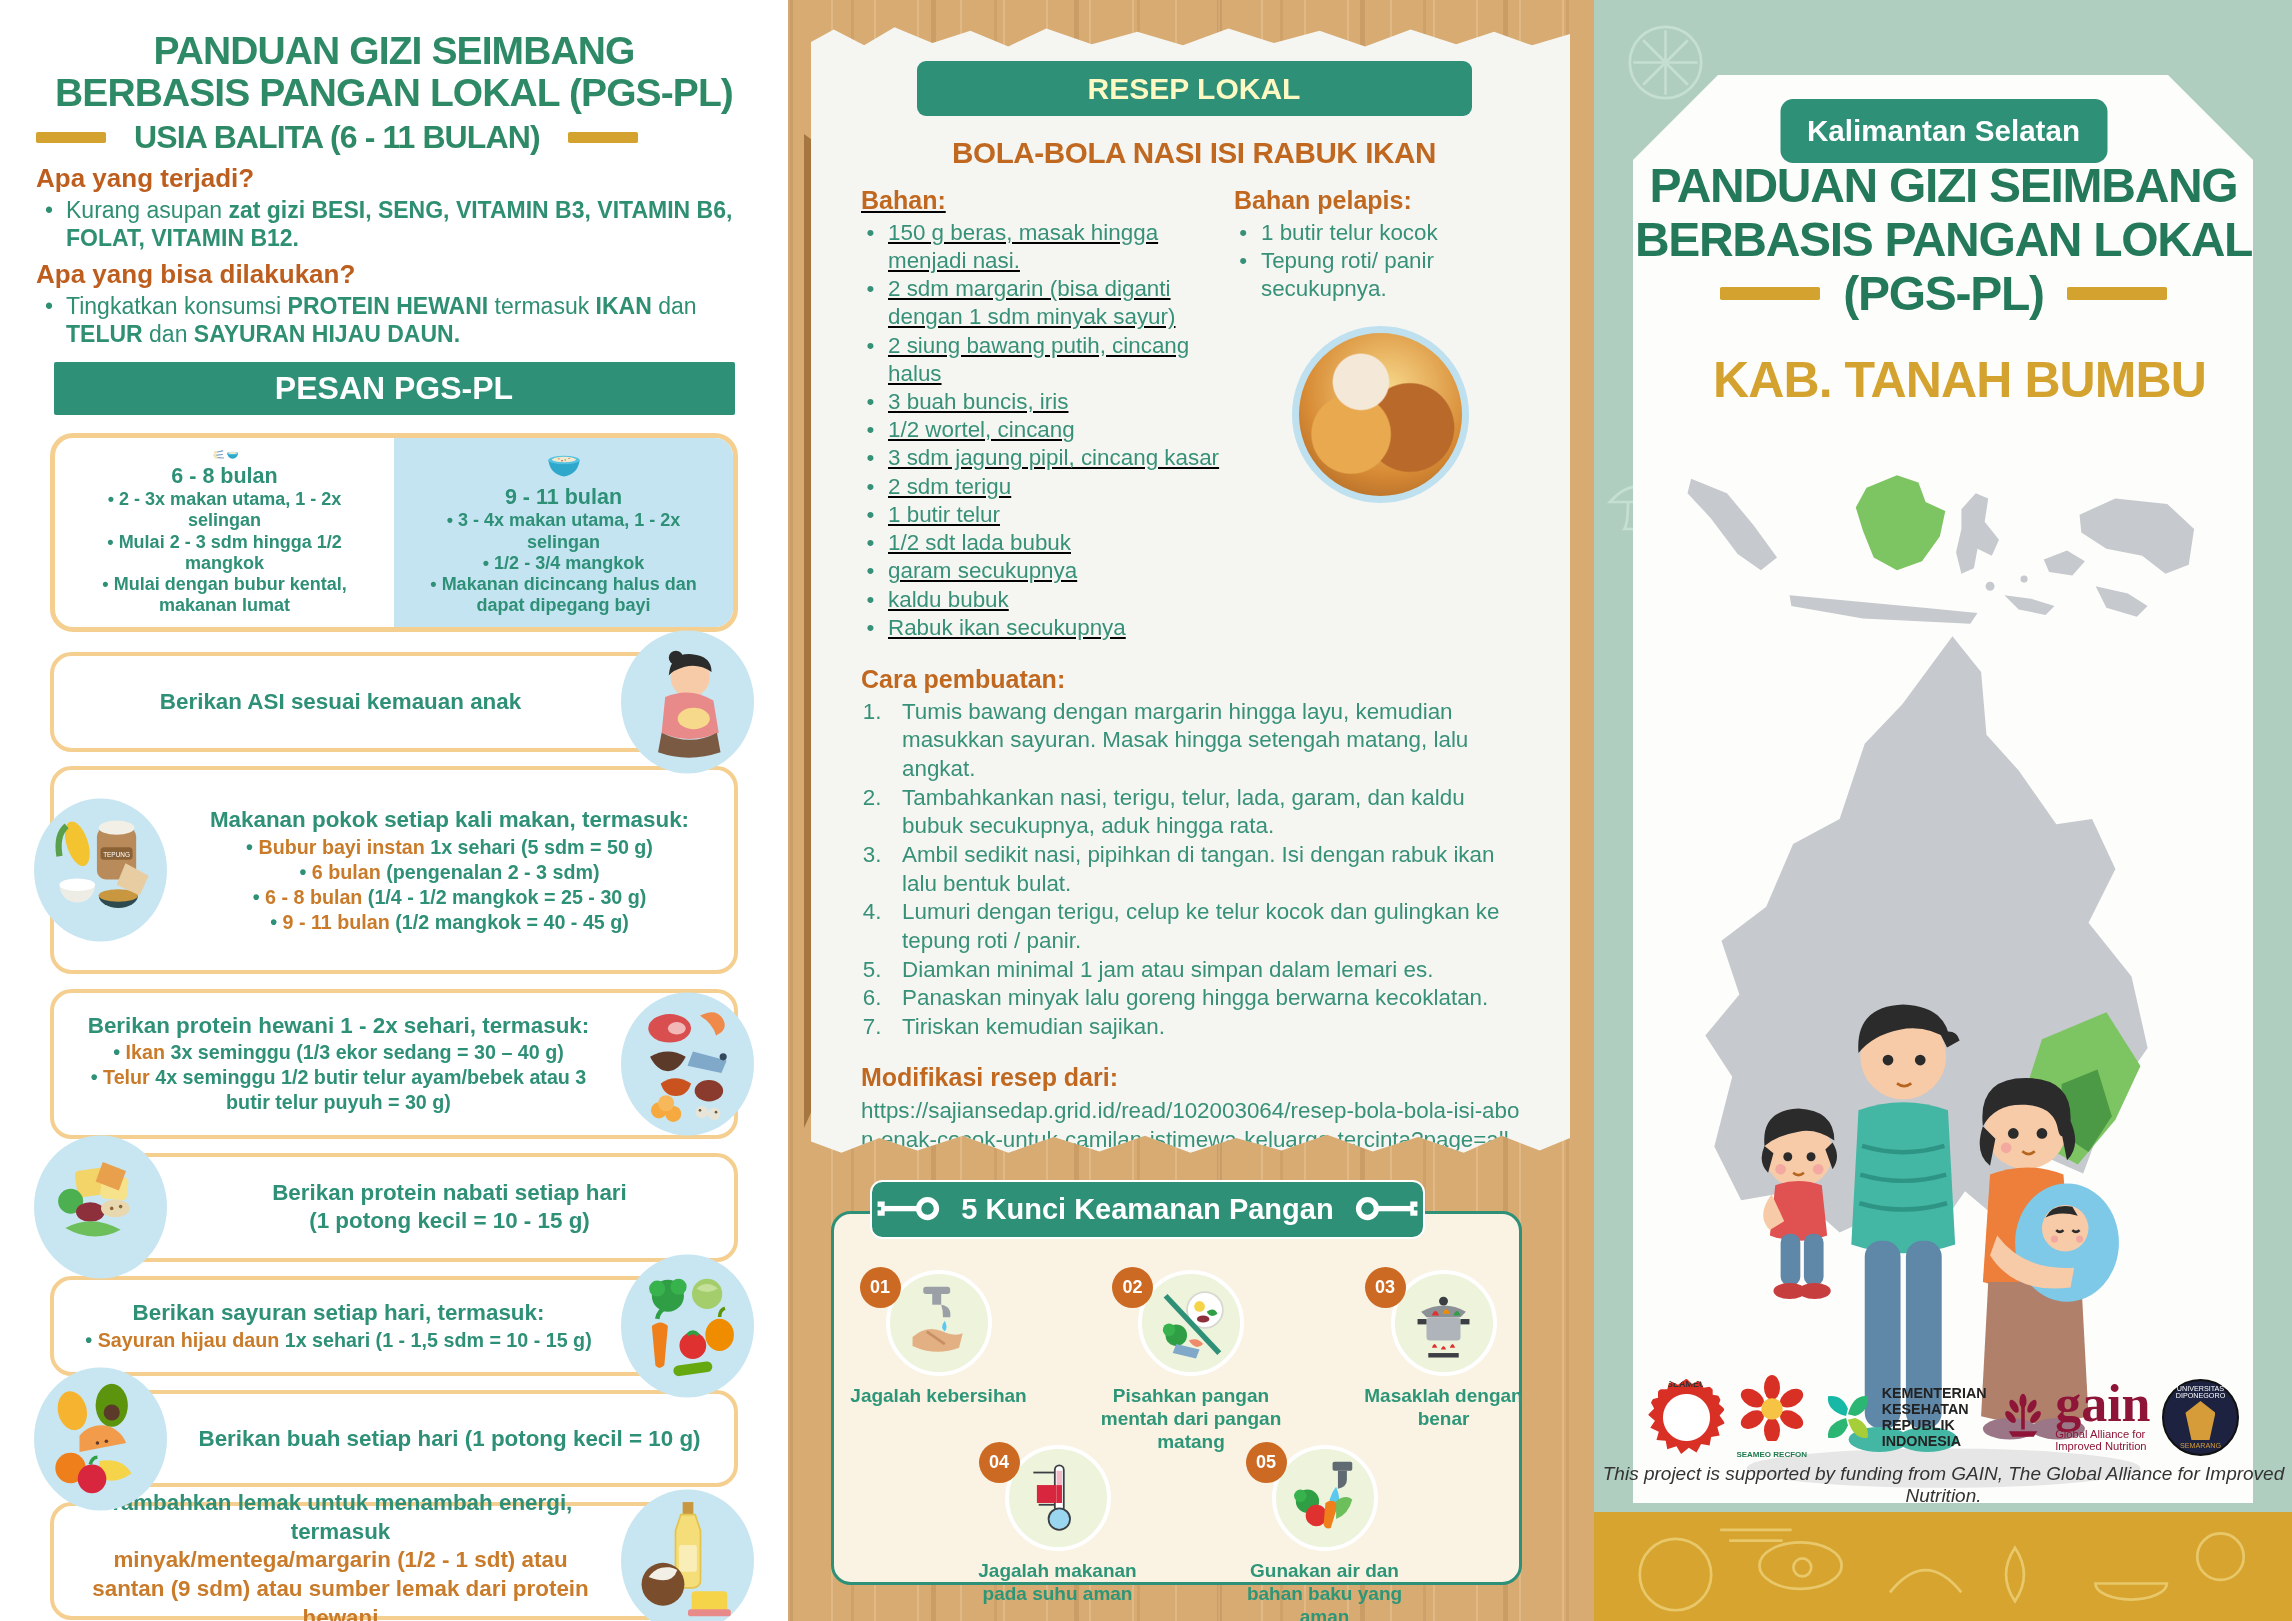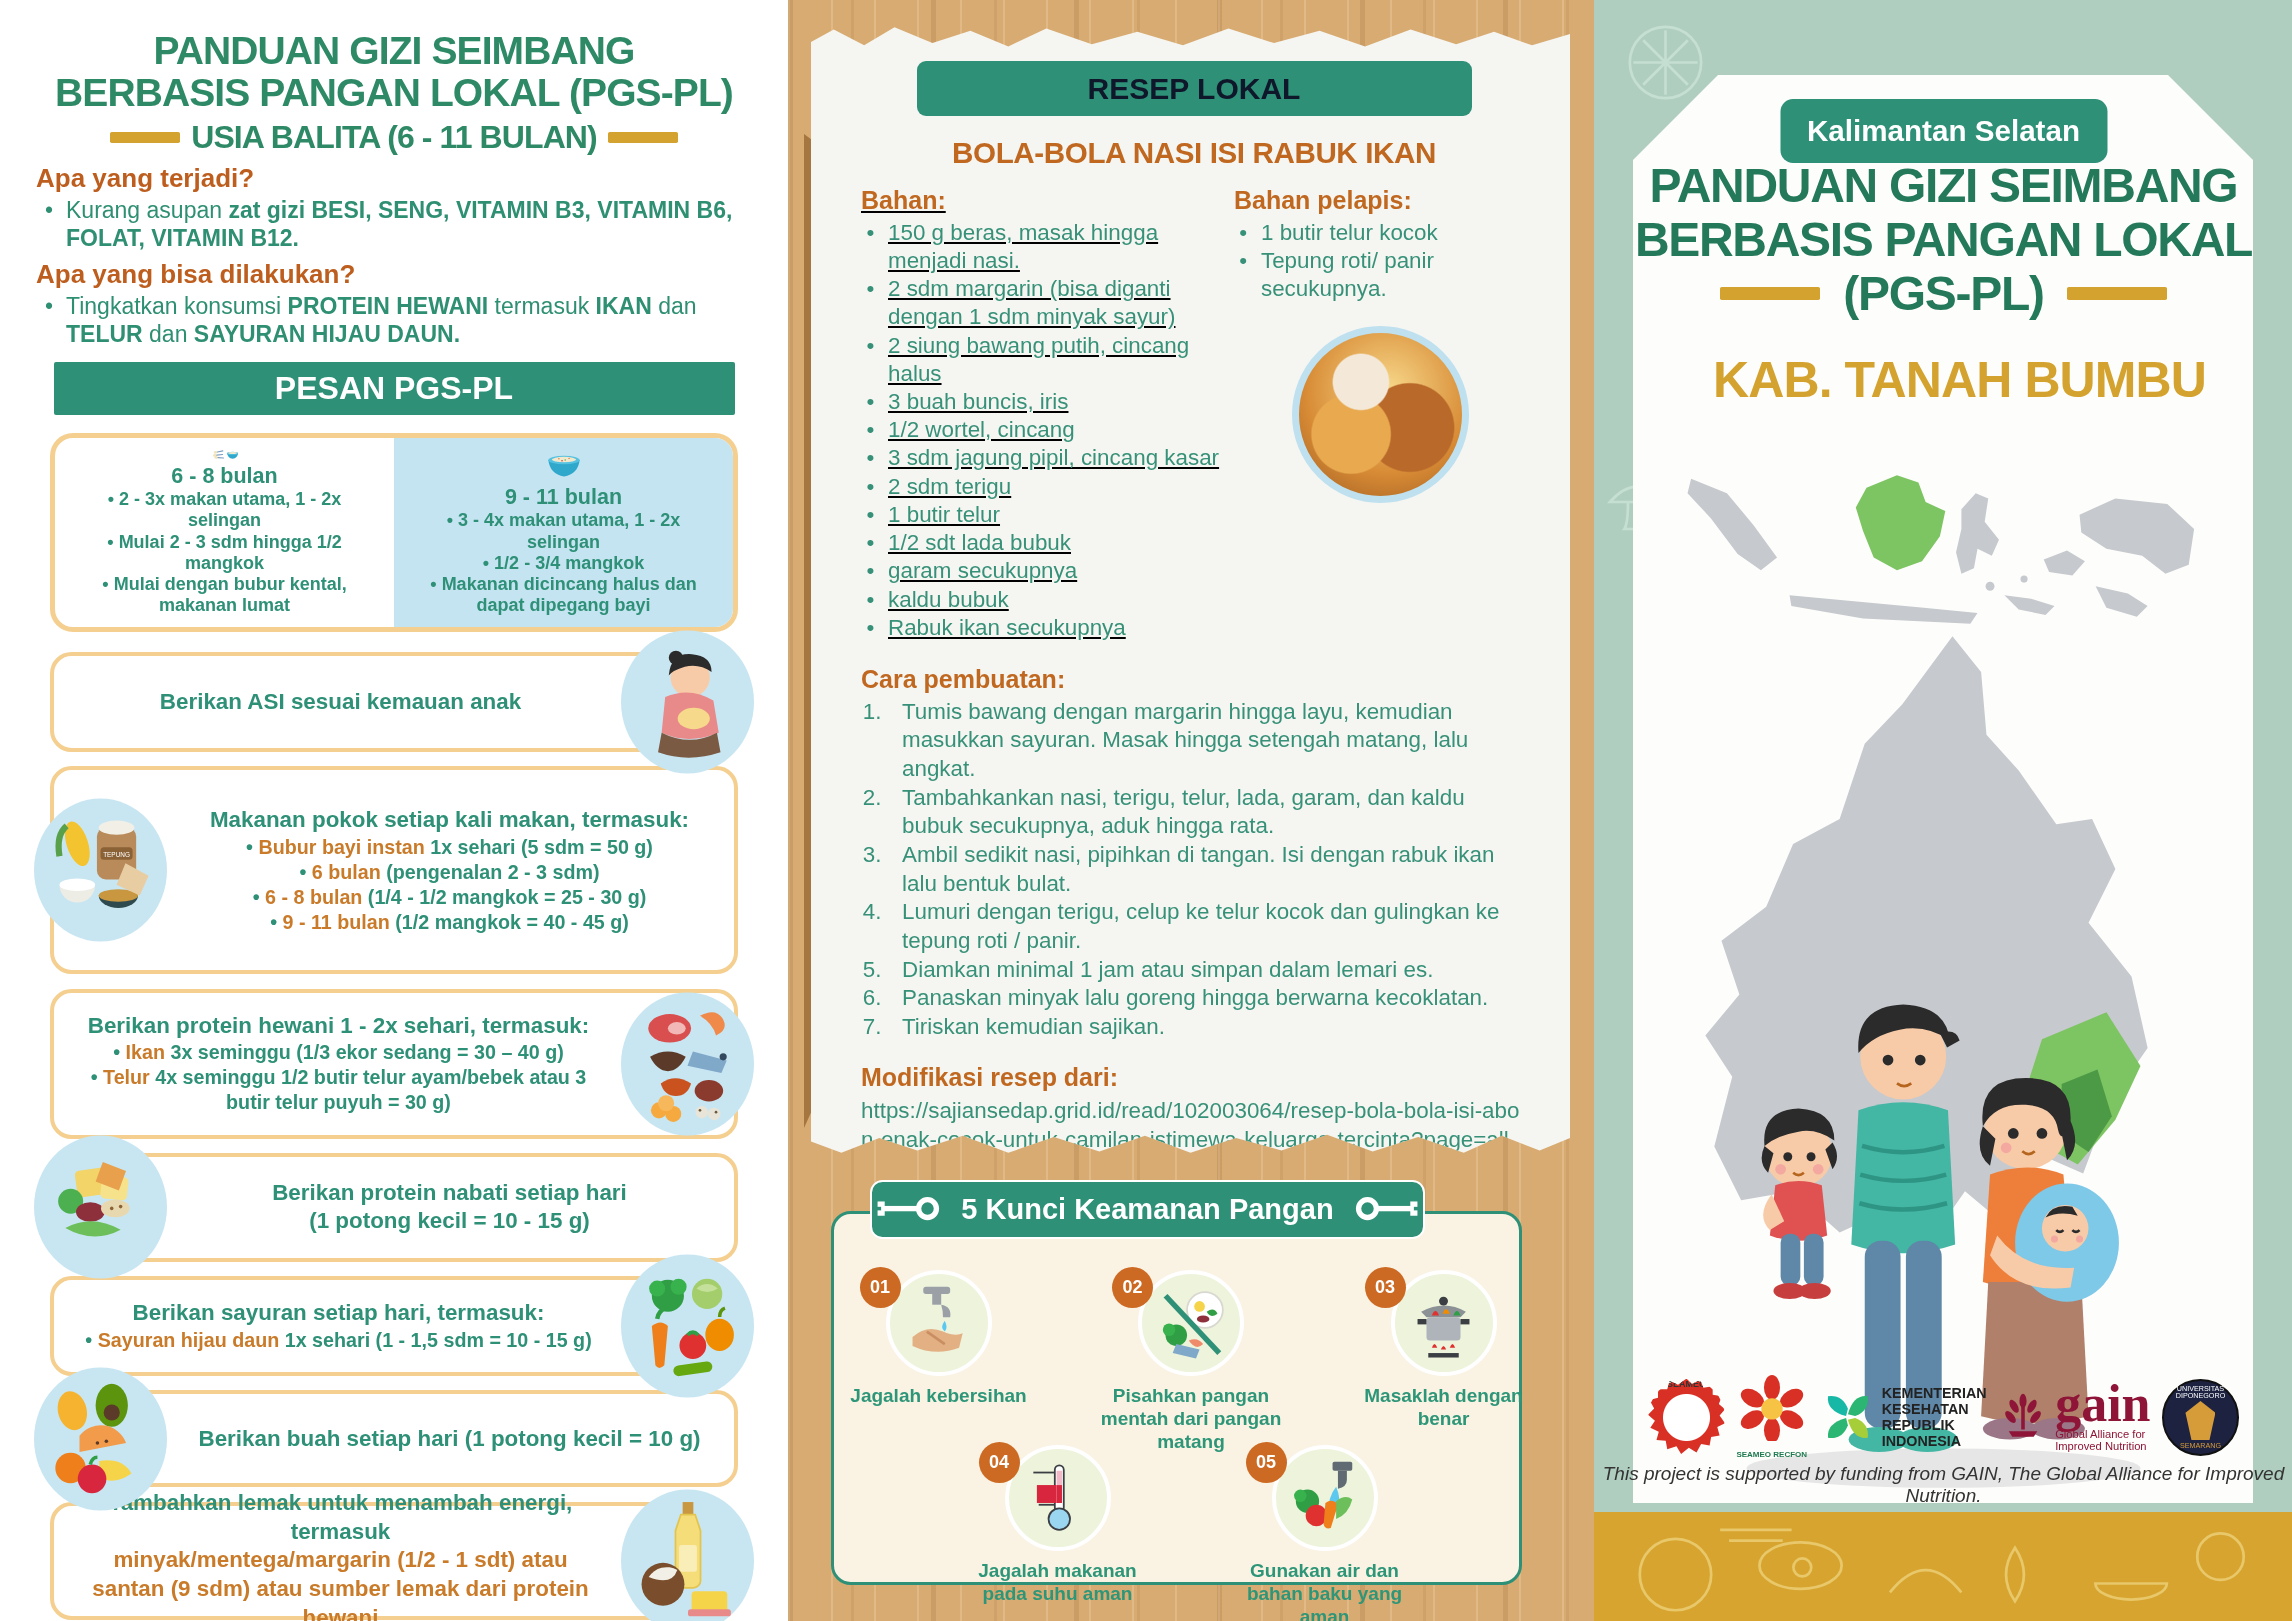--- a/index.html
+++ b/index.html
@@ -2,21 +2,21 @@
 <html style="font-size:14.3px"><head>
 <meta charset="utf-8">
 <style>
   * { margin:0; padding:0; box-sizing:border-box; }
   html,body { width:2293px; height:1621px; }
   body { position:relative; overflow:hidden; font-family:"Liberation Sans", sans-serif; background:#fff; }
 
   
   .left-panel { position:absolute; left:0; top:0; width:788px; height:1621px; background:#fff; padding:30px 36px 0 36px; }
   .lp-title { text-align:center; color:#2E8A66; font-weight:800; font-size:39px; line-height:1.07; letter-spacing:-0.9px; }
-  .lp-subtitle-row { display:flex; align-items:center; justify-content:center; gap:11px; margin-top:5.4px; }
+  .lp-subtitle-row { display:flex; align-items:center; justify-content:flex-start; gap:28px; margin-top:5.4px; }
   .gold-bar { width:70px; height:10.7px; background:#D4A22E; border-radius:1.8px; }
   .lp-subtitle { color:#2E8A66; font-weight:800; font-size:32px; letter-spacing:-0.9px; }
   .qa-heading { color:#BD5E1E; font-weight:700; font-size:26px; margin-top:7.2px; }
   .qa-bullet { position:relative; padding-left:30px; color:#2E8F72; font-size:23px; line-height:1.22; margin-top:1.8px; }
   .qa-bullet::before { content:"•"; position:absolute; left:9px; color:#2E8F72; }
   .qa-bullet .bold { font-weight:800; }
   .pesan-band { margin:14.3px auto 0; width:681px; background:#2E9077; color:#fff; font-weight:800; font-size:32px; text-align:center; border-radius:2px; padding:8px 0; }
   .age-card { margin:18px auto 0; width:688px; height:199px; border:5.4px solid #F5CF90; border-radius:23px; display:flex; overflow:hidden; background:#fff; }
   .age-col { width:50%; padding:10.7px 9px; display:flex; flex-direction:column; align-items:center; }
   .age-col.blue { background:#C5E4F1; }
@@ -42,21 +42,21 @@
     background-color:#D8AB72;
     background-image:
       repeating-linear-gradient(90deg, rgba(142,94,47,.18) 0 4.5px, rgba(0,0,0,0) 4.5px 63px, rgba(142,94,47,.12) 63px 66px, rgba(0,0,0,0) 66px 143px),
       repeating-linear-gradient(90deg, rgba(255,236,205,.22) 0 1.8px, rgba(0,0,0,0) 1.8px 43px);
   }
   .paper-shadow { position:absolute; left:16px; top:134px; width:27px; height:994px; background:#A5763F;
     clip-path:polygon(0 0,100% 2%,60% 8%,100% 15%,55% 24%,100% 33%,60% 45%,100% 55%,55% 66%,100% 76%,60% 86%,100% 94%,0 100%); }
   .paper { position:absolute; left:23px; top:25px; width:759px; height:1130px; background:#F5F5F2;
     clip-path:polygon(0% 1.5%,3% .4%,7% 1.8%,11% .2%,16% 1.6%,21% .5%,26% 1.9%,31% .3%,37% 1.7%,43% .6%,49% 1.8%,55% .3%,61% 1.6%,67% .5%,73% 1.9%,79% .4%,85% 1.7%,90% .6%,95% 1.8%,100% .8%,100% 98.5%,96% 99.6%,91% 98.3%,86% 99.8%,80% 98.4%,74% 99.7%,68% 98.2%,62% 99.6%,56% 98.5%,50% 99.8%,44% 98.3%,38% 99.7%,32% 98.4%,26% 99.8%,20% 98.3%,14% 99.6%,9% 98.5%,4% 99.8%,0% 98.8%);
     padding:36px 43px 0 50px; }
-  .resep-band { margin:0 auto; width:555px; background:#2E9077; color:#0f172a; font-weight:800; font-size:30px; text-align:center; border-radius:9px; padding:10.7px 0; }
+  .resep-band { margin:0 auto; width:555px; background:#2E9077; color:#fef9c3; font-weight:800; font-size:30px; text-align:center; border-radius:9px; padding:10.7px 0; }
   .resep-title { text-align:center; color:#C0681F; font-weight:800; font-size:29.6px; margin-top:19.7px; letter-spacing:-0.4px; }
   .mid-cols { display:flex; margin-top:16px; }
   .mid-col1 { width:56%;text-decoration:underline; }
   .mid-col2 { width:44%; }
   .mid-h { color:#C0681F; font-weight:800; font-size:25px; margin-bottom:3.6px; }
   .mid-list { list-style:none; }
   .mid-list li { position:relative; color:#379178; font-size:22.4px; line-height:1.26; padding-left:27px; }
   .mid-list li::before { content:"•"; position:absolute; left:5.4px; color:#379178; }
   .photo-circle { margin:23px auto 0; width:177px; height:177px; border-radius:50%; border:7.2px solid #BEE0EF;
     background:radial-gradient(circle at 38% 30%, #F4E9D8 0 18%, rgba(0,0,0,0) 19%),

